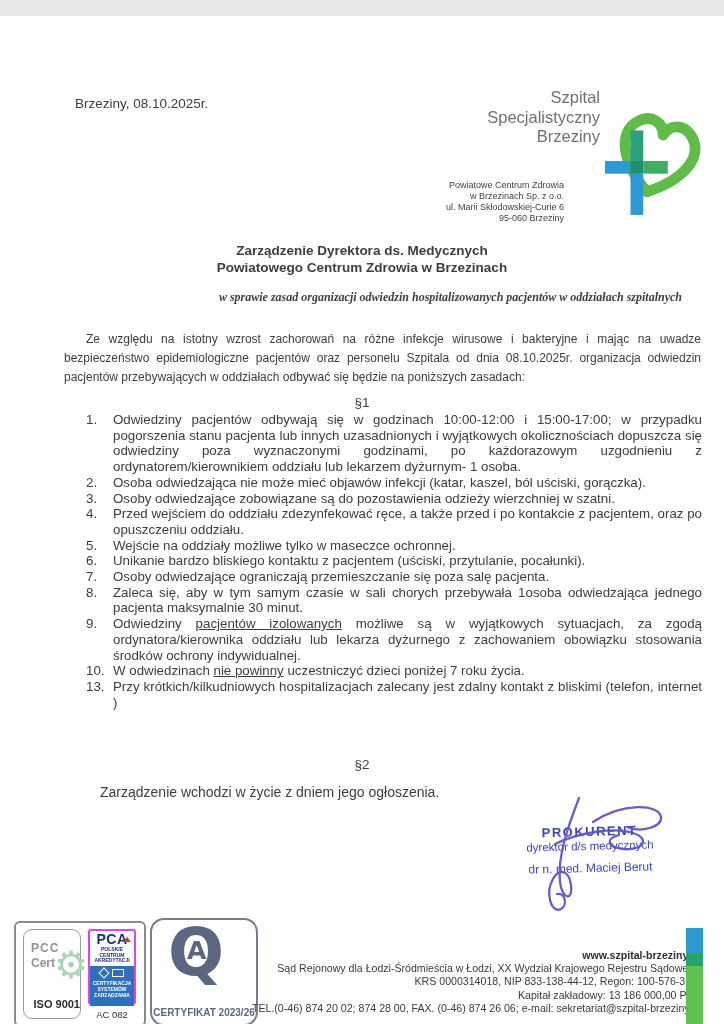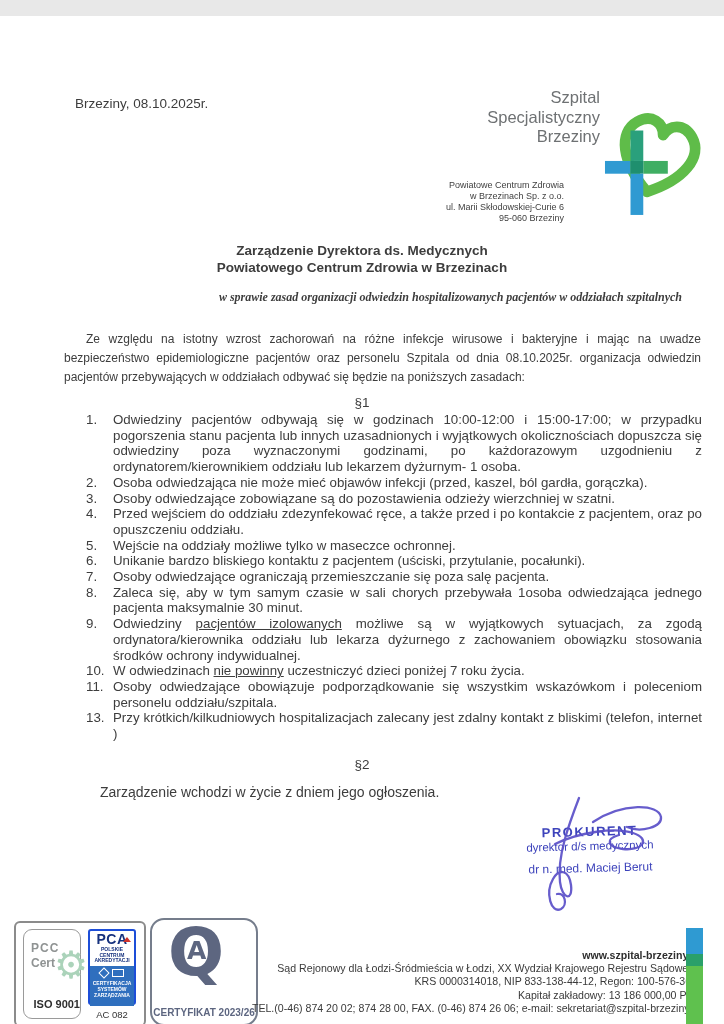--- a/index.html
+++ b/index.html
@@ -34,21 +34,21 @@
   .stamp .l2{font-size:11.5px;margin-top:1px;}
   .stamp .l3{font-size:12px;margin-top:9px;}
   .sig{left:535px;top:780px;width:132px;height:128px;}
 
   .certs1{left:14px;top:905px;width:128px;height:102px;border:2px solid #8b8b8b;border-radius:6px;}
   .pcc-box{left:7px;top:6px;width:56px;height:88px;border:1.5px solid #9a9a9a;border-radius:9px;overflow:visible;}
   .gear{right:-8px;top:16px;font-size:38px;color:#abd3ba;line-height:1;}
   .pcc-t1{left:7px;top:11px;font-weight:bold;color:#8f9393;font-size:12px;letter-spacing:1px;}
   .pcc-t2{left:7px;top:26px;font-weight:bold;color:#8f9393;font-size:12px;}
   .pcc-iso{bottom:8px;width:100%;text-align:right;font-weight:bold;font-size:11px;color:#2e2e2e;}
-  .pca-box{left:72px;top:6px;width:48px;height:76px;border:2px solid #1d4ed8;border-radius:3px;
+  .pca-box{left:72px;top:6px;width:48px;height:76px;border:2px solid #d946ef;border-radius:3px;
            text-align:center;box-sizing:border-box;background:#fff;}
   .pca-title{font-weight:bold;font-size:14px;color:#16327e;line-height:15px;margin-top:1px;letter-spacing:0.5px;}
   .pca-red{position:absolute;left:33px;top:6px;width:0;height:0;border-left:4px solid transparent;
            border-right:4px solid transparent;border-bottom:5px solid #d0342c;}
   .pca-sub{font-size:5px;color:#16327e;line-height:5.5px;font-weight:bold;}
   .pca-band{margin-top:2px;background:#2f6fbe;height:40px;color:#fff;}
   .shape-row{display:flex;justify-content:center;align-items:center;gap:4px;height:14px;}
   .diamond{width:6px;height:6px;border:1px solid #fff;transform:rotate(45deg);}
   .rectsh{width:10px;height:6px;border:1px solid #fff;}
   .band-txt{font-size:5px;line-height:6px;font-weight:bold;}
@@ -109,21 +109,21 @@
 
   <div class="abs s1">§1</div>
 
   <div class="abs list">
     <div class="li">
         <span class="num">1.</span>
         <span class="txt"><span>Odwiedziny pacjentów odbywają się w godzinach 10:00-12:00 i 15:00-17:00; w przypadku pogorszenia stanu pacjenta lub innych uzasadnionych i wyjątkowych okolicznościach dopuszcza się odwiedziny poza wyznaczonymi godzinami, po każdorazowym uzgodnieniu z ordynatorem/kierownikiem oddziału lub lekarzem dyżurnym- 1 osoba.</span><span class="ul"></span><span></span></span>
       </div>
     <div class="li">
         <span class="num">2.</span>
-        <span class="txt"><span>Osoba odwiedzająca nie może mieć objawów infekcji (przed, kaszel, ból gardła, gorączka).</span><span class="ul"></span><span></span></span>
+        <span class="txt"><span>Osoba odwiedzająca nie może mieć objawów infekcji (katar, kaszel, ból uściski, gorączka).</span><span class="ul"></span><span></span></span>
       </div>
     <div class="li">
         <span class="num">3.</span>
         <span class="txt"><span>Osoby odwiedzające zobowiązane są do pozostawienia odzieży wierzchniej w szatni.</span><span class="ul"></span><span></span></span>
       </div>
     <div class="li">
         <span class="num">4.</span>
         <span class="txt"><span>Przed wejściem do oddziału zdezynfekować ręce, a także przed i po kontakcie z pacjentem, oraz po opuszczeniu oddziału.</span><span class="ul"></span><span></span></span>
       </div>
     <div class="li">
@@ -142,24 +142,20 @@
         <span class="num">8.</span>
         <span class="txt"><span>Zaleca się, aby w tym samym czasie w sali chorych przebywała 1osoba odwiedzająca jednego pacjenta maksymalnie 30 minut.</span><span class="ul"></span><span></span></span>
       </div>
     <div class="li">
         <span class="num">9.</span>
         <span class="txt"><span>Odwiedziny </span><span class="ul">pacjentów izolowanych</span><span> możliwe są w wyjątkowych sytuacjach, za zgodą ordynatora/kierownika oddziału lub lekarza dyżurnego z zachowaniem obowiązku stosowania środków ochrony indywidualnej.</span></span>
       </div>
     <div class="li">
         <span class="num">10.</span>
         <span class="txt"><span>W odwiedzinach </span><span class="ul">nie powinny</span><span> uczestniczyć dzieci poniżej 7 roku życia.</span></span>
-      </div>
-    <div class="li">
-        <span class="num">11.</span>
-        <span class="txt"><span>Osoby odwiedzające obowiązuje podporządkowanie się wszystkim wskazówkom i poleceniom personelu oddziału/szpitala.</span><span class="ul"></span><span></span></span>
       </div>
     <div class="li">
         <span class="num">13.</span>
         <span class="txt"><span>Przy krótkich/kilkudniowych hospitalizacjach zalecany jest zdalny kontakt z bliskimi (telefon, internet )</span><span class="ul"></span><span></span></span>
       </div>
   </div>
 
   <div class="abs s2">§2</div>
   <div class="abs closing">Zarządzenie wchodzi w życie z dniem jego ogłoszenia.</div>
 

